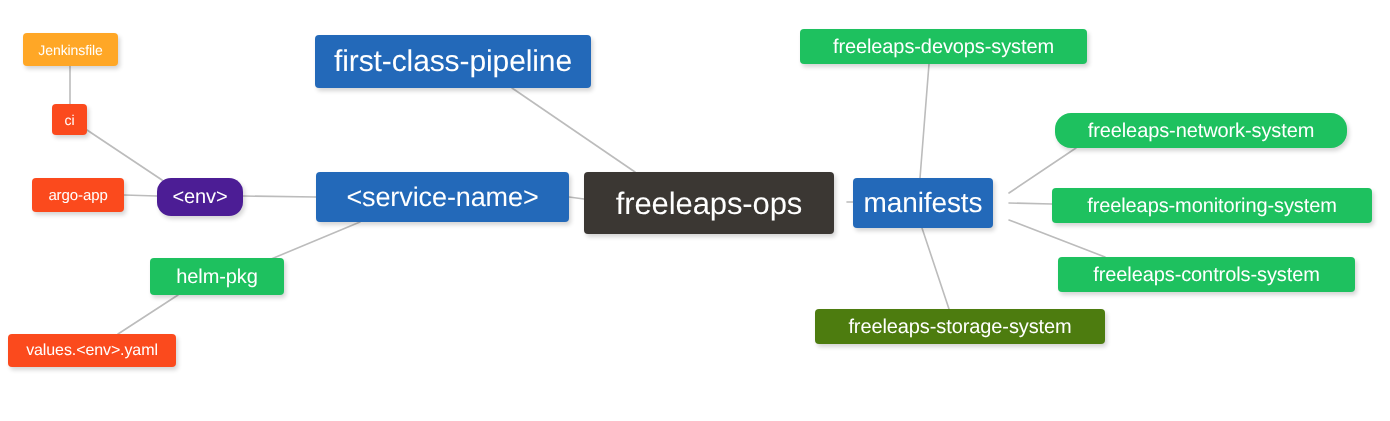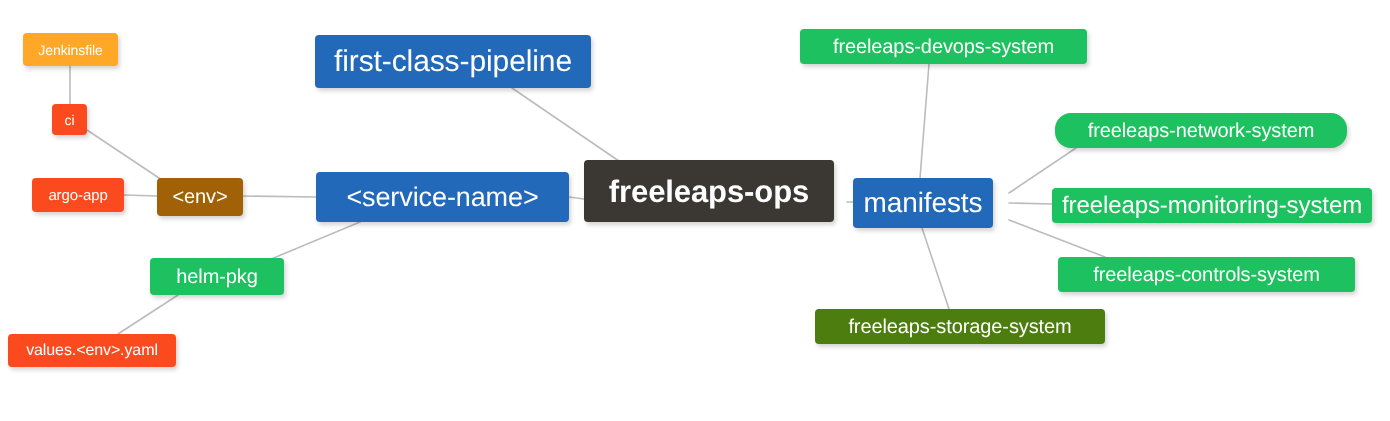--- a/index.html
+++ b/index.html
@@ -70,48 +70,48 @@
   <div id="node-layer">
       <div class="mm-node" style="left: 23px; top: 25px; width: 95px; height: 33px; background: rgb(255, 167, 38); font-size: 14px; margin-top: 8px;">
         <span class="mm-label">Jenkinsfile</span>
       </div>
       <div class="mm-node" style="left: 52px; top: 104px; width: 35px; height: 31px; background: rgb(251, 74, 29); font-size: 14px;">
         <span class="mm-label">ci</span>
       </div>
       <div class="mm-node" style="left: 32px; top: 178px; width: 92px; height: 34px; background: rgb(251, 74, 29); font-size: 15px;">
         <span class="mm-label">argo-app</span>
       </div>
-      <div class="mm-node" style="left: 157px; top: 178px; width: 86px; height: 38px; background: #a16207; font-size: 20px;">
+      <div class="mm-node" style="left: 157px; top: 178px; width: 86px; height: 38px; background: #4c1d95; font-size: 20px; border-radius: 14px;">
         <span class="mm-label">&lt;env&gt;</span>
       </div>
       <div class="mm-node" style="left: 150px; top: 258px; width: 134px; height: 37px; background: rgb(30, 193, 95); font-size: 20px;">
         <span class="mm-label">helm-pkg</span>
       </div>
       <div class="mm-node" style="left: 8px; top: 334px; width: 168px; height: 33px; background: rgb(251, 74, 29); font-size: 16px;">
         <span class="mm-label">values.&lt;env&gt;.yaml</span>
       </div>
       <div class="mm-node" style="left: 315px; top: 35px; width: 276px; height: 53px; background: rgb(35, 105, 185); font-size: 30px;">
         <span class="mm-label">first-class-pipeline</span>
       </div>
       <div class="mm-node" style="left: 316px; top: 172px; width: 253px; height: 50px; background: rgb(35, 105, 185); font-size: 27px;">
         <span class="mm-label">&lt;service-name&gt;</span>
       </div>
-      <div class="mm-node" style="left: 584px; top: 160px; width: 250px; height: 62px; background: rgb(59, 55, 51); font-size: 31px; font-weight: bold;">
+      <div class="mm-node" style="left: 584px; top: 172px; width: 250px; height: 62px; background: rgb(59, 55, 51); font-size: 31px;">
         <span class="mm-label">freeleaps-ops</span>
       </div>
       <div class="mm-node" style="left: 853px; top: 178px; width: 140px; height: 50px; background: rgb(35, 105, 185); font-size: 28px;">
         <span class="mm-label">manifests</span>
       </div>
       <div class="mm-node" style="left: 800px; top: 29px; width: 287px; height: 35px; background: rgb(30, 193, 95); font-size: 20px;">
         <span class="mm-label">freeleaps-devops-system</span>
       </div>
       <div class="mm-node" style="left: 1055px; top: 113px; width: 292px; height: 35px; background: rgb(30, 193, 95); font-size: 20px; border-radius: 16px;">
         <span class="mm-label">freeleaps-network-system</span>
       </div>
-      <div class="mm-node" style="left: 1052px; top: 188px; width: 320px; height: 35px; background: rgb(30, 193, 95); font-size: 24px;">
+      <div class="mm-node" style="left: 1052px; top: 188px; width: 320px; height: 35px; background: rgb(30, 193, 95); font-size: 20px;">
         <span class="mm-label">freeleaps-monitoring-system</span>
       </div>
       <div class="mm-node" style="left: 1058px; top: 257px; width: 297px; height: 35px; background: rgb(30, 193, 95); font-size: 20px;">
         <span class="mm-label">freeleaps-controls-system</span>
       </div>
       <div class="mm-node" style="left: 815px; top: 309px; width: 290px; height: 35px; background: #4d7c0f; font-size: 20px;">
         <span class="mm-label">freeleaps-storage-system</span>
       </div>
     </div>
 </div>

